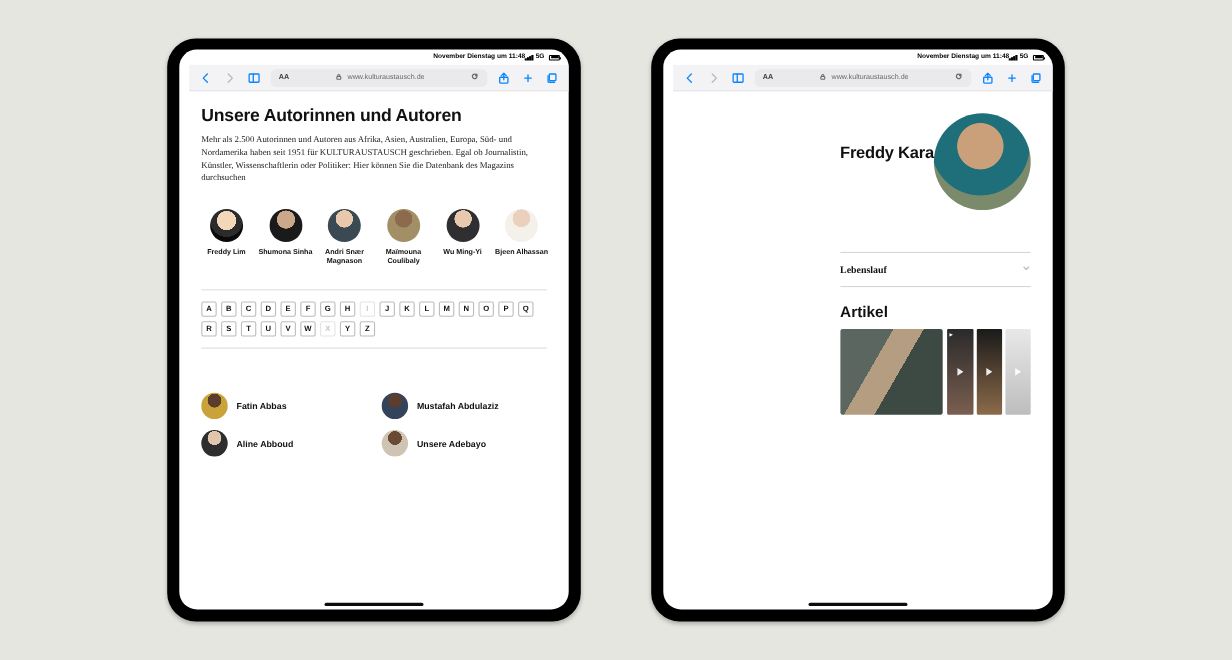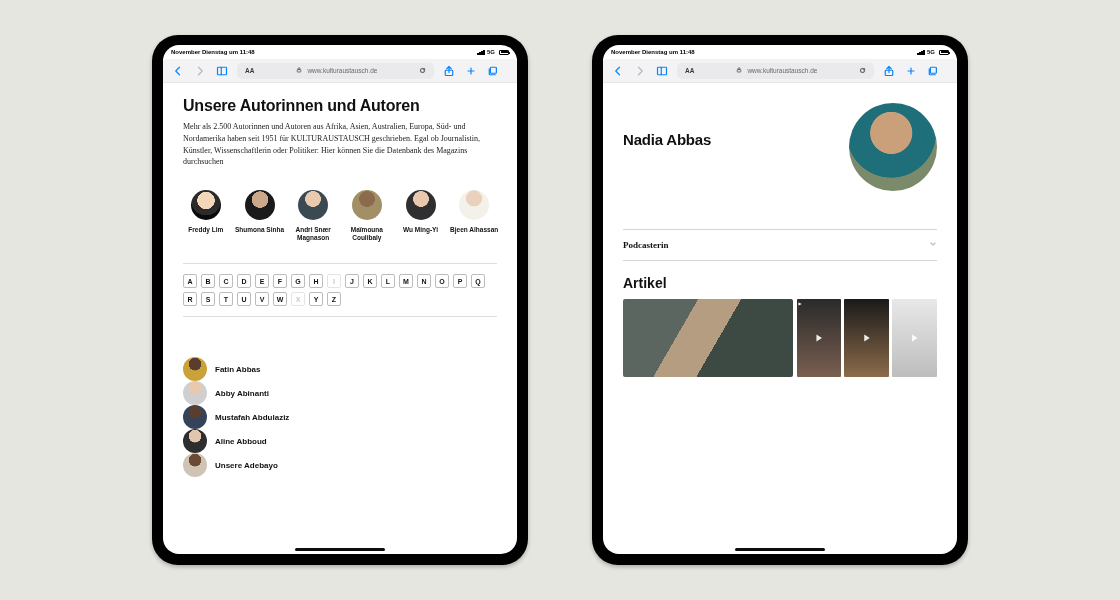--- a/index.html
+++ b/index.html
@@ -1,20 +1,20 @@
 <!DOCTYPE html>
 <html><head>
 <meta charset="utf-8">
 <style>
   :root { --bg:#e6e6e0; --device:#000; --screen:#fff; --toolbar:#f3f3f5; --blue:#0a84ff; --muted:#8a8a8e; --border:#dedede; --accord-border:#d5d5d5; }
   * { box-sizing: border-box; }
   body { margin:0; background:var(--bg); font-family:-apple-system,BlinkMacSystemFont,"Helvetica Neue",Arial,sans-serif; color:#111; width:1120px; height:600px; overflow:hidden; }
   .stage { display:flex; gap:64px; justify-content:center; align-items:center; width:100%; height:100%; }
   .device { width:376px; height:530px; background:var(--device); border-radius:26px; padding:10px 11px 11px; box-shadow:0 2px 4px rgba(0,0,0,.25); position:relative; }
-  .screen { width:100%; height:100%; background:var(--screen); border-radius:16px; overflow:hidden; display:flex; flex-direction:column; position:relative; }
+  .screen { width:100%; height:100%; background:var(--screen); border-radius:16px; overflow:hidden; display:flex; flex-direction:column; position:relative;align-items:flex-end; }
   .home-indicator { position:absolute; bottom:3px; left:50%; transform:translateX(-50%); width:90px; height:3px; background:#000; border-radius:3px; opacity:.95; }
   
   .status { height:14px; display:flex; justify-content:space-between; align-items:center; padding:0 8px; font-size:6px; font-weight:600; color:#000; }
   .status .right { display:flex; align-items:center; gap:2px; }
   .bars { display:inline-flex; align-items:flex-end; gap:.5px; }
   .bars i { width:1.5px; background:#000; display:inline-block; }
   .bars i:nth-child(1){height:2px}.bars i:nth-child(2){height:3px}.bars i:nth-child(3){height:4px}.bars i:nth-child(4){height:5px}
   .batt { width:10px; height:5px; border:0.7px solid #000; border-radius:1px; position:relative; margin-left:2px; }
   .batt::after{content:"";position:absolute;right:-1.5px;top:1px;width:1px;height:2px;background:#000;border-radius:.5px}
   .batt::before{content:"";position:absolute;inset:.5px;background:#000;border-radius:.5px}
@@ -35,21 +35,21 @@
   .featured { display:flex; justify-content:space-between; gap:4px; margin:0 -2px 22px; position:relative; }
   .featured::before,.featured::after{content:"";position:absolute;top:14px;width:8px;height:8px;}
   .f-card { flex:1; text-align:center; cursor:pointer; }
   .avatar { width:30px; height:30px; border-radius:50%; margin:0 auto 6px; position:relative; overflow:hidden; }
   .f-name { font-family:-apple-system,BlinkMacSystemFont,Arial,sans-serif; font-size:6.5px; font-weight:700; line-height:1.2; }
   
   .alpha { display:flex; flex-wrap:wrap; gap:4px; border-top:1px solid var(--border); border-bottom:1px solid var(--border); padding:10px 0; margin:0 0 10px; }
   .alpha .letter { width:14px; height:14px; border:1px solid #bcbcbc; border-radius:2px; display:flex; align-items:center; justify-content:center; font-family:-apple-system,Arial,sans-serif; font-size:7px; font-weight:600; cursor:pointer; background:#fff; }
   .alpha .letter.disabled { color:#c8c8c8; border-color:#e4e4e4; cursor:default; }
   
-  .results { display:grid; grid-template-columns:1fr; gap:0 14px;margin-top:40px; }
+  .results { display:grid; grid-template-columns:1fr 1fr; gap:10px 14px;margin-top:40px; }
   .r-item { display:flex; align-items:center; gap:8px; cursor:pointer; }
   .r-av { width:24px; height:24px; border-radius:50%; flex-shrink:0; }
   .r-name { font-family:-apple-system,Arial,sans-serif; font-size:8px; font-weight:800; line-height:1.15; }
   
   .profile-head { display:flex; justify-content:space-between; align-items:flex-start; padding:6px 0 12px; }
   .profile-head h1 { font-size:15px; margin-top:28px; }
   .portrait { width:88px; height:88px; border-radius:50%; flex-shrink:0; }
   .accord { border-top:1px solid var(--accord-border); border-bottom:1px solid var(--accord-border); }
   .accord-row { display:flex; justify-content:space-between; align-items:center; padding:10px 0; font-size:9px; font-weight:600; cursor:pointer; }
   .accord-row svg { width:8px; height:8px; stroke:#c4c4c4; fill:none; stroke-width:2.2; stroke-linecap:round; stroke-linejoin:round; }
@@ -211,24 +211,20 @@
             <div class="letter">Y</div>
             <div class="letter">Z</div>
           </div>
 
         <div class="results">
           <div class="r-item">
               <div class="r-av r1"></div>
               <div class="r-name">Fatin Abbas</div>
             </div>
           <div class="r-item">
-              <div class="r-av r2"></div>
-              <div class="r-name">Abby Abinanti</div>
-            </div>
-          <div class="r-item">
               <div class="r-av r4"></div>
               <div class="r-name">Mustafah Abdulaziz</div>
             </div>
           <div class="r-item">
               <div class="r-av r3"></div>
               <div class="r-name">Aline Abboud</div>
             </div>
           <div class="r-item">
               <div class="r-av r6"></div>
               <div class="r-name">Unsere Adebayo</div>
@@ -299,27 +295,27 @@
         <span class="t-btn">
             <svg viewBox="0 0 16 16">
               <rect x="4.5" y="3" width="8" height="8" rx="1"></rect>
               <path d="M3 5v7a1 1 0 0 0 1 1h7"></path>
             </svg>
           </span>
       </div>
 
       <div class="content">
         <div class="profile-head">
-          <h1>Nadia Abbas</h1>
+          <h1>Freddy Kara</h1>
           <div class="portrait"></div>
         </div>
 
         <div class="accord" style="margin-top:26px">
           <div class="accord-row">
-            <span>Podcasterin</span>
+            <span>Lebenslauf</span>
             <span><svg viewBox="0 0 12 12">
                   <path d="M3 4.5 6 7.5 9 4.5"></path>
                 </svg></span>
           </div>
         </div>
 
 
         <div class="section-h">Artikel</div>
         <div class="articles">
           <div class="art-main"></div>

